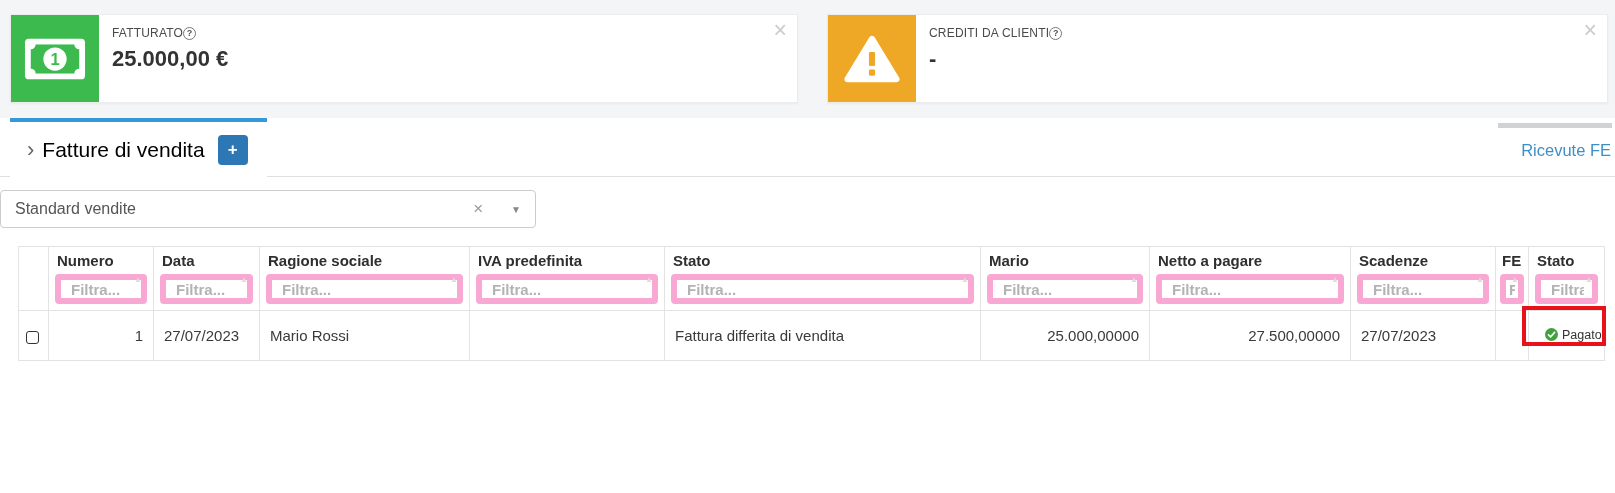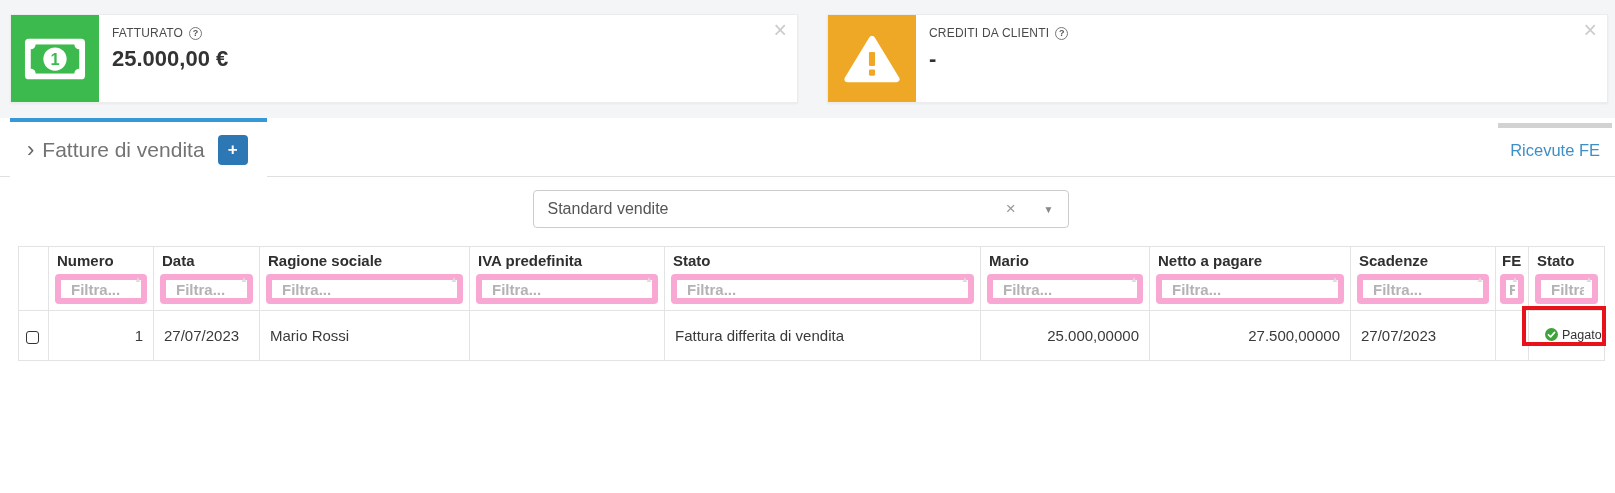--- a/index.html
+++ b/index.html
@@ -9,41 +9,41 @@
   
   .topbar { background:#f4f5f6; height:118px; padding:14px 0 0 10px; display:flex; gap:29px; }
   .card { background:#fff; height:89px; border:1px solid #ececec; box-shadow:0 1px 2px rgba(0,0,0,.05);
           display:flex; position:relative; }
   .card-1 { width:788px; }
   .card-2 { width:781px; }
   .card-icon { width:88px; flex:none; display:flex; align-items:center; justify-content:center; }
   .card-icon.green  { background:#3dba4e; }
   .card-icon.orange { background:#efa726; }
   .card-body { padding:11px 0 0 13px; }
-  .card-title { font-size:12px; color:#4a4a4a; letter-spacing:.2px; display:flex; align-items:center; gap:6px; }
+  .card-title { font-size:12px; color:#4a4a4a; letter-spacing:.2px; display:flex; align-items:center; gap:0; }
   .help-badge { width:13px; height:13px; border:1px solid #777; border-radius:50%; color:#555;
                 font-size:9px; font-weight:bold; display:inline-flex; align-items:center; justify-content:center; }
   .card-value { font-size:22px; font-weight:bold; color:#333; margin-top:6px; }
   .card-close { position:absolute; top:0px; right:10px; color:#ccc; font-size:23px; line-height:30px; cursor:pointer; }
 
   
   .tabsrow { height:59px; position:relative; background:#fff; border-bottom:1px solid #e0e0e0; }
   .scroll-thumb { position:absolute; top:5px; right:3px; width:114px; height:5px; background:#d2d2d2; }
   .tab-active { position:absolute; left:10px; top:0; width:257px; height:60px; background:#fff;
                 border-top:4px solid #3698d9; display:flex; align-items:center; padding-left:17px; z-index:2; }
   .tab-chevron { color:#666; font-size:22px; margin-right:8px; font-weight:normal; }
-  .tab-label { font-size:21px; color:#737373; }
+  .tab-label { font-size:21px; color:#000000; }
   .add-btn { width:30px; height:30px; background:#2e77b5; border:none; border-radius:4px; color:#fff;
              font-size:17px; font-weight:bold; margin-left:13px; display:flex; align-items:center;
              justify-content:center; cursor:pointer; font-family:inherit; }
-  .fe-link { position:absolute; right:15px; top:23px; color:#3d8fc6; font-size:16.5px; text-decoration:none; }
+  .fe-link { position:absolute; right:4px; top:23px; color:#3d8fc6; font-size:16.5px; text-decoration:none; }
 
   
   .content { background:#fff; padding-top:13px; }
-  .select-row { display:flex; justify-content:center; padding-right:14px; }
+  .select-row { display:flex; justify-content:flex-start; padding-right:14px; }
   .select-box { width:536px; height:38px; border:1px solid #ccc; border-radius:4px; background:#fff;
                 display:flex; align-items:center; padding:0 14px; cursor:pointer; }
   .select-value { font-size:16px; color:#555; flex:1; }
   .select-clear { color:#999; font-size:17px; margin-right:28px; }
   .select-caret { color:#888; font-size:10px; }
 
   
   .table-wrap { position:relative; margin:18px 0 0 18px; width:1586px; }
   table { border-collapse:collapse; table-layout:fixed; width:1586px; }
   thead th { border:1px solid #e3e3e3; border-bottom:none; padding:3px 6px 6px; text-align:left;

